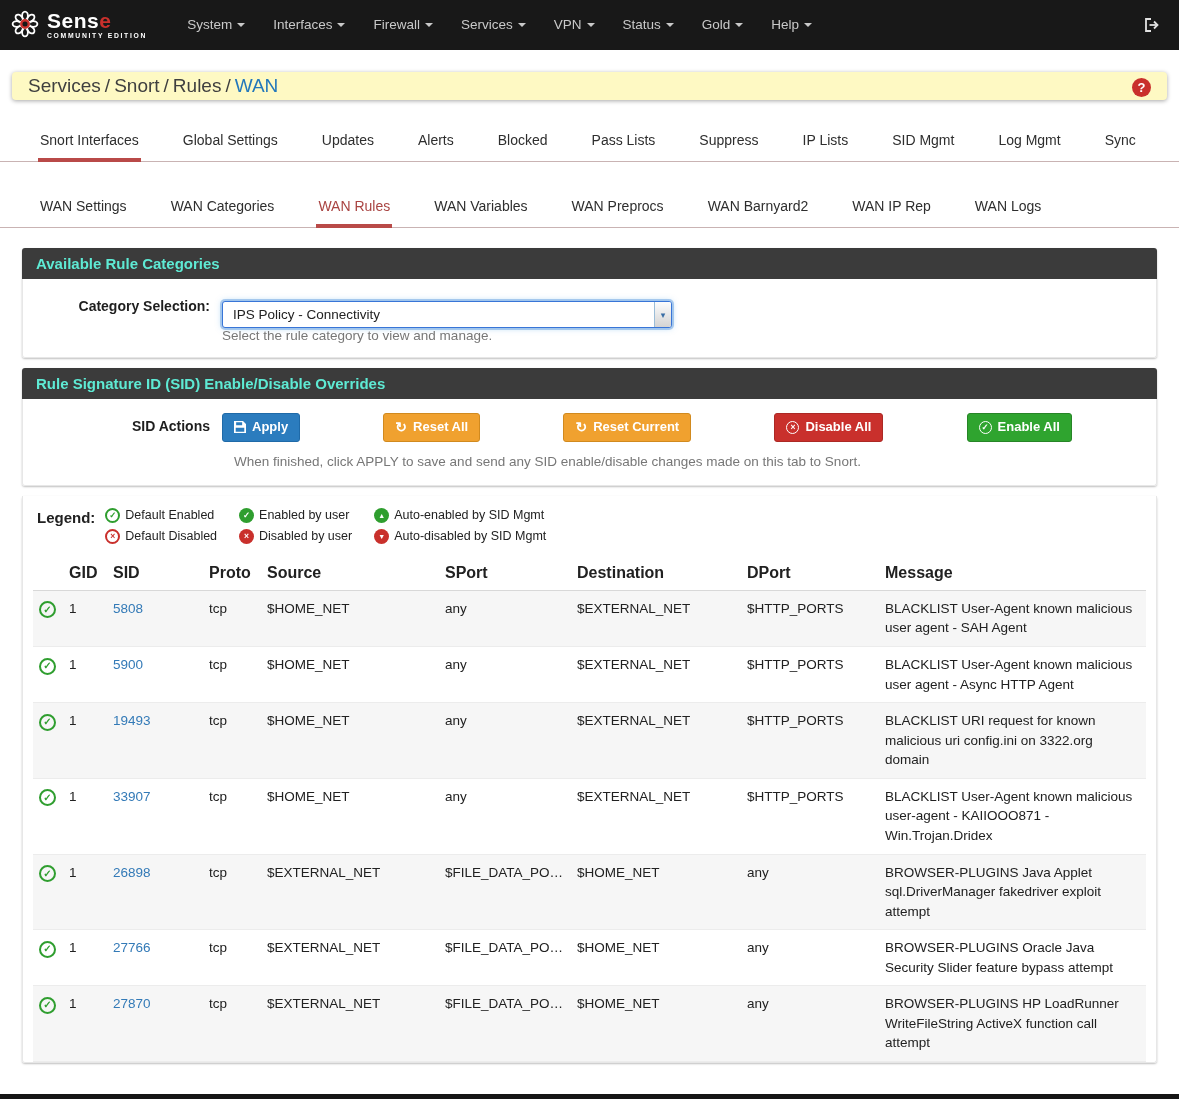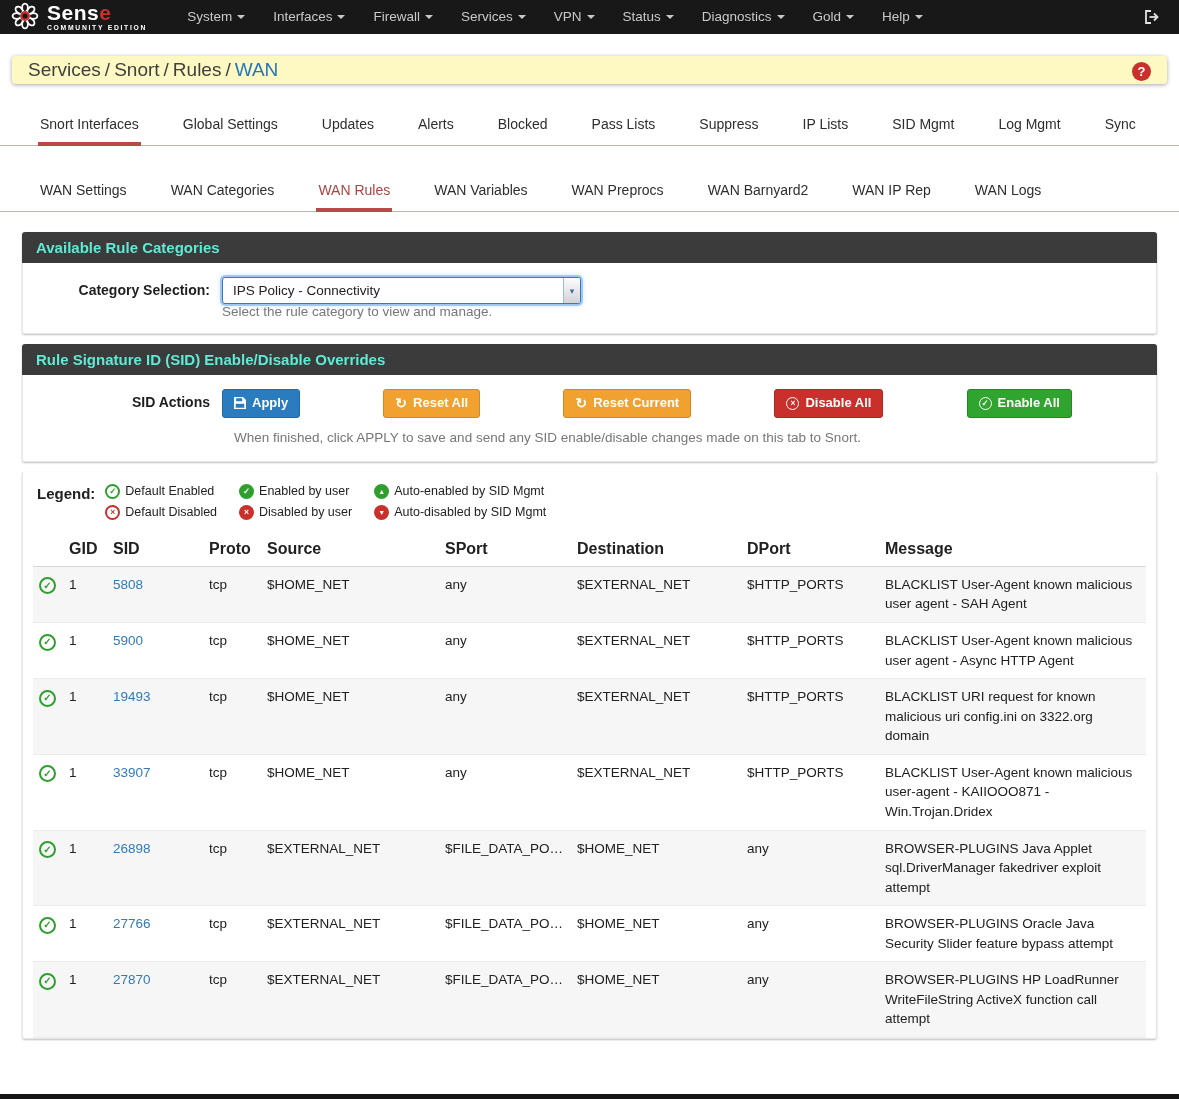--- a/index.html
+++ b/index.html
@@ -6,21 +6,21 @@
   html,body { margin:0; padding:0; }
   body {
     width:1179px; height:1099px; overflow:hidden;
     font-family:"Liberation Sans", sans-serif;
     background:#ffffff; color:#212121; font-size:14px;
   }
   a { text-decoration:none; color:inherit; cursor:pointer; }
 
   
   .navbar {
-    height:34px; background:#181818; display:flex; align-items:center;
+    height:50px; background:#181818; display:flex; align-items:center;
     padding:0 18px 0 10px;
   }
   .brand { display:flex; align-items:center; gap:7px; }
   .brand-text { display:flex; flex-direction:column; line-height:1; }
   .brand-name { color:#fff; font-size:21px; font-weight:bold; letter-spacing:.5px; }
   .brand-name .accent { color:#c9302c; }
   .brand-sub { color:#fff; font-size:6.8px; letter-spacing:1.7px; margin-top:2px; font-weight:bold; }
   .nav-menu { display:flex; margin-left:26px; }
   .nav-item {
     color:#c9c9c9; font-size:13.5px; line-height:50px; padding:0 14px; white-space:nowrap;
@@ -67,23 +67,23 @@
   .panel-body { background:#fff; padding:14px; border:1px solid #e7e7e7; border-top:none; border-radius:0 0 3px 3px; }
   .form-row { display:flex; align-items:flex-start; }
   .form-label {
     width:185px; min-width:185px; text-align:right; font-weight:bold; color:#1e1e1e;
     padding-right:12px; padding-top:5px; font-size:14px;
   }
   .form-control { flex:1; }
 
   
   .select {
-    width:359px; height:27px; background:#fff; border:1px solid #3875d7; border-radius:3px;
+    width:450px; height:27px; background:#fff; border:1px solid #3875d7; border-radius:3px;
     box-shadow:0 0 0 2px rgba(90,150,220,.45), 0 0 6px rgba(82,168,236,.5);
-    display:flex; align-items:center; cursor:pointer;
+    display:flex; align-items:center; cursor:pointer;margin-top:8px;
   }
   .select-value { flex:1; padding:0 10px; font-size:13.5px; color:#222; white-space:nowrap; overflow:hidden; }
   .select-btn {
     width:17px; align-self:stretch; border-left:1px solid #9bbdd8;
     background:linear-gradient(#fdfdfd,#d3d3d3); color:#3a6ea5; font-size:9px;
     display:flex; align-items:center; justify-content:center; border-radius:0 2px 2px 0;
   }
   .help-text { color:#777; font-size:13.5px; }
 
   
@@ -169,21 +169,20 @@
       <span class="brand-sub">COMMUNITY EDITION</span>
     </span>
   </a>
   <nav class="nav-menu">
       <a class="nav-item">System<span class="caret"></span></a>
       <a class="nav-item">Interfaces<span class="caret"></span></a>
       <a class="nav-item">Firewall<span class="caret"></span></a>
       <a class="nav-item">Services<span class="caret"></span></a>
       <a class="nav-item">VPN<span class="caret"></span></a>
       <a class="nav-item">Status<span class="caret"></span></a>
-      <a class="nav-item">Diagnostics<span class="caret"></span></a>
       <a class="nav-item">Gold<span class="caret"></span></a>
       <a class="nav-item">Help<span class="caret"></span></a>
     </nav>
   <a class="signout" title="">
     <svg width="18" height="18" viewBox="0 0 18 18">
       <path d="M8 3H3v12h5" fill="none" stroke="#e2e2e2" stroke-width="1.8"></path>
       <path d="M11 5.5L14.5 9 11 12.5" fill="none" stroke="#e2e2e2" stroke-width="1.8"></path>
       <line x1="6.5" y1="9" x2="14" y2="9" stroke="#e2e2e2" stroke-width="1.8"></line>
     </svg>
   </a>

